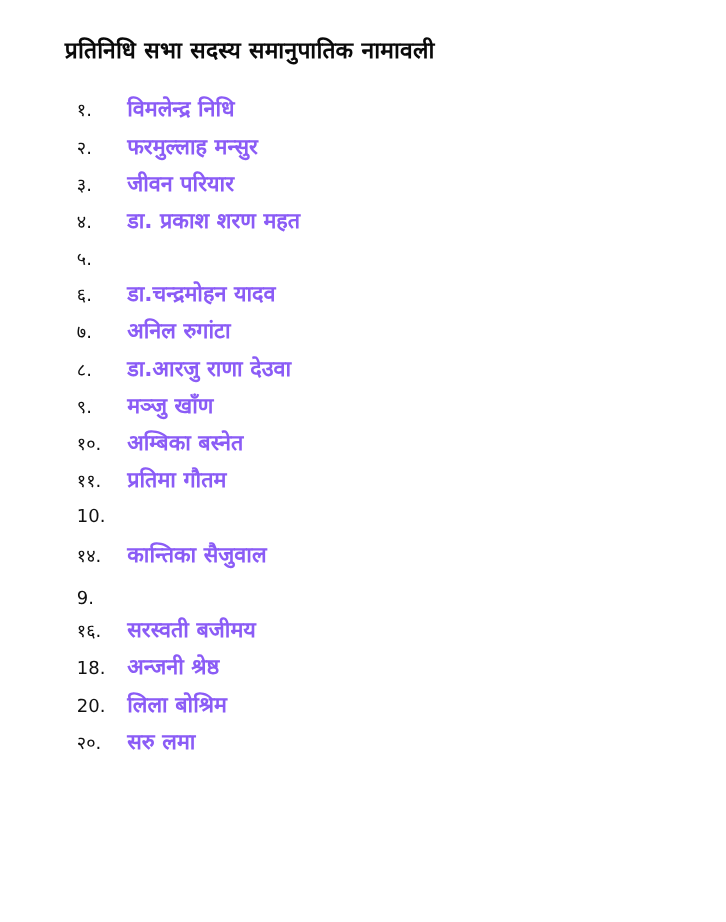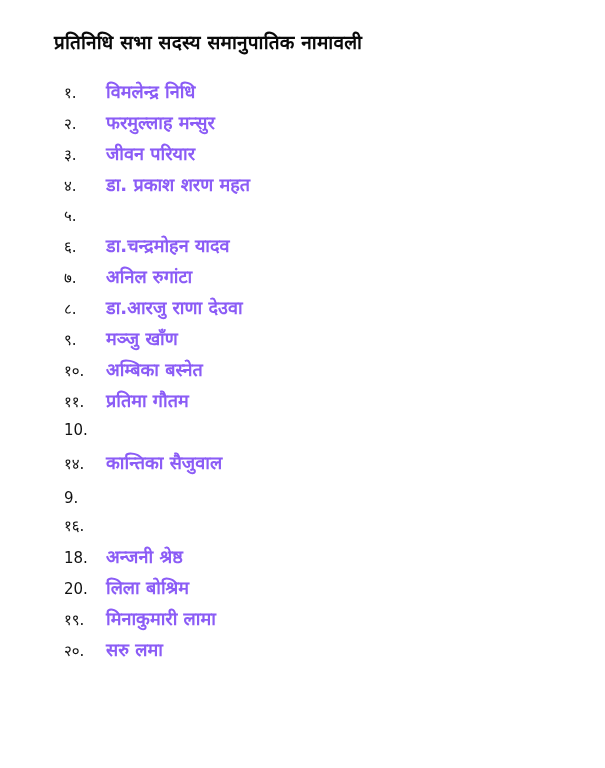--- a/index.html
+++ b/index.html
@@ -116,31 +116,28 @@
     <li class="name-row">
       <span class="row-num">१४.</span>
       <span class="row-name">कान्तिका सैजुवाल</span>
     </li>
     <li class="name-row row-empty">
       <span class="row-num">9.</span>
       <span class="row-name"></span>
     </li>
     <li class="name-row">
       <span class="row-num">१६.</span>
+      <span class="row-name">सरस्वती बजीमय</span>
     </li>
     <li class="name-row">
       <span class="row-num">18.</span>
       <span class="row-name">अन्जनी श्रेष्ठ</span>
     </li>
     <li class="name-row">
       <span class="row-num">20.</span>
       <span class="row-name">लिला बोश्रिम</span>
     </li>
     <li class="name-row">
-      <span class="row-num">१९.</span>
-      <span class="row-name">मिनाकुमारी लामा</span>
-    </li>
-    <li class="name-row">
       <span class="row-num">२०.</span>
       <span class="row-name">सरु लमा</span>
     </li>
   </ul>
 </div>
 
 </body></html>

